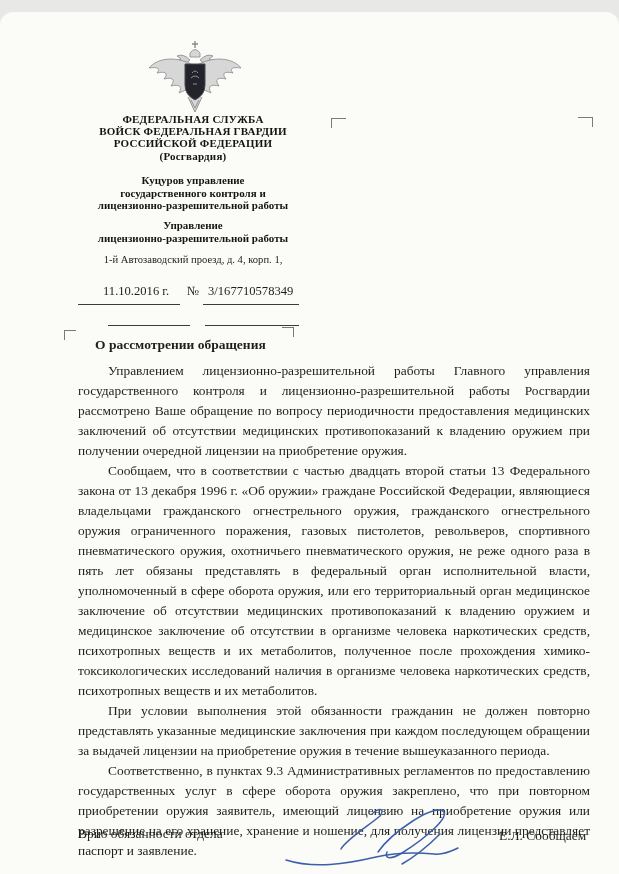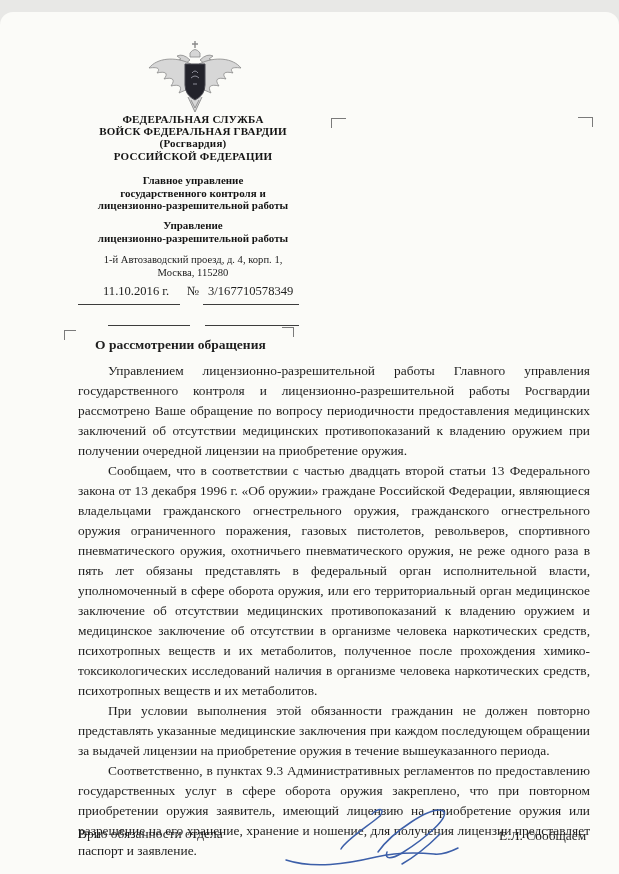--- a/index.html
+++ b/index.html
@@ -73,38 +73,37 @@
       <path d="M45,33 Q48,29 51,33 M44,38 Q48,34 52,38 M46,44 L50,44" stroke="#9a9aa6" stroke-width="0.9" fill="none"></path>
     </svg>
   </div>
 
   <div class="corner corner-l addr-corner-l"></div>
   <div class="corner corner-r addr-corner-r"></div>
 
   <div class="lh-col org-block">
     <div>ФЕДЕРАЛЬНАЯ СЛУЖБА</div>
     <div>ВОЙСК ФЕДЕРАЛЬНАЯ ГВАРДИИ</div>
+    <div>РОССИЙСКОЙ ФЕДЕРАЦИИ</div>
     <div>(Росгвардия)</div>
-    <div>РОССИЙСКОЙ ФЕДЕРАЦИИ</div>
   </div>
 
   <div class="lh-col dept-block">
-    <div>Главное управление</div>
+    <div>Куцуров управление</div>
     <div>государственного контроля и</div>
     <div>лицензионно-разрешительной работы</div>
   </div>
 
   <div class="lh-col subdept-block">
     <div>Управление</div>
     <div>лицензионно-разрешительной работы</div>
   </div>
 
   <div class="lh-col addr-block">
     <div>1-й Автозаводский проезд, д. 4, корп. 1,</div>
-    <div>Москва, 115280</div>
   </div>
 
   <span class="abs date-span">11.10.2016 г.</span>
   <span class="abs numsign-span">№</span>
   <span class="abs number-span">3/167710578349</span>
 
   <div class="rule rule-a1"></div>
   <div class="rule rule-a2"></div>
   <div class="rule rule-b1"></div>
   <div class="rule rule-b2"></div>

